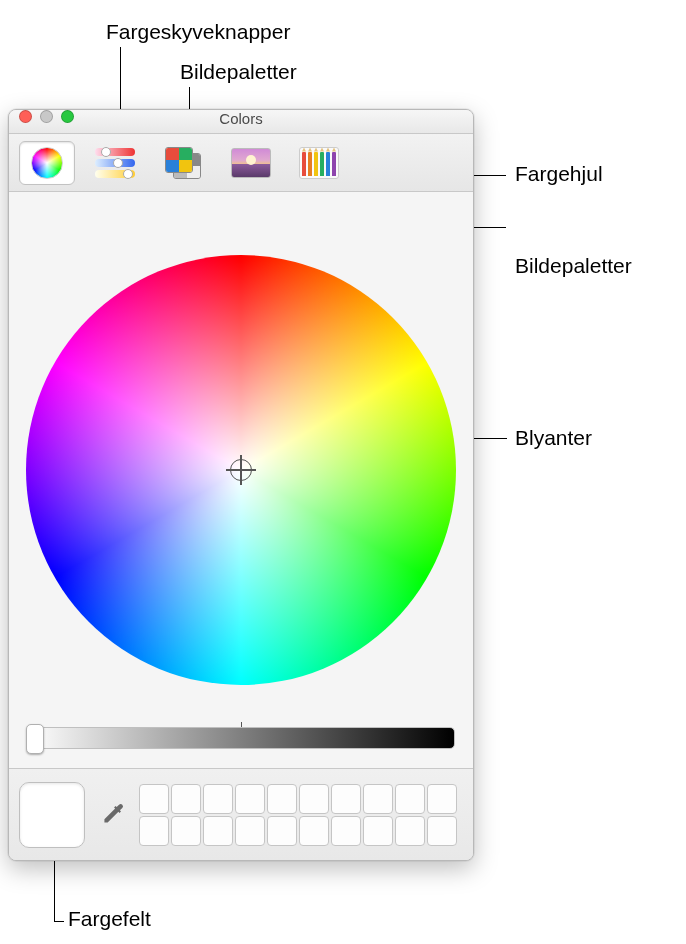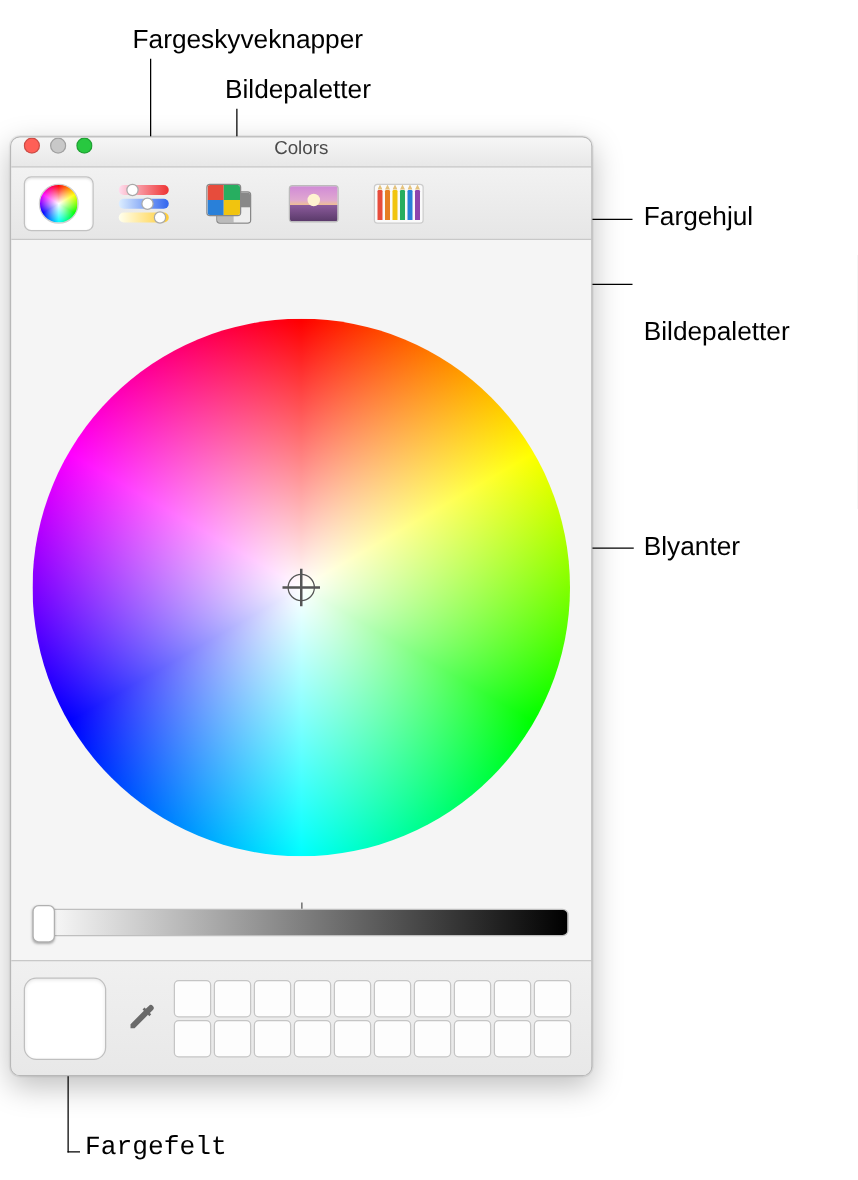--- a/index.html
+++ b/index.html
@@ -252,21 +252,21 @@
 <div class="callout" style="left:515px; top:162px;">Fargehjul</div>
 <div class="callout-line" style="left:336px; top:175px; width:170px; height:1px;"></div>
 
 <div class="callout" style="left:515px; top:214px;margin-top:40px;">Bildepaletter</div>
 <div class="callout-line" style="left:256px; top:195px; width:1px; height:32px;"></div>
 <div class="callout-line" style="left:256px; top:227px; width:250px; height:1px;"></div>
 
 <div class="callout" style="left:515px; top:426px;">Blyanter</div>
 <div class="callout-line" style="left:451px; top:438px; width:56px; height:1px;"></div>
 
-<div class="callout" style="left:68px; top:907px;font-family:Liberation Mono, monospace;">Fargefelt</div>
+<div class="callout" style="left:68px; top:907px;">Fargefelt</div>
 <div class="callout-line" style="left:54px; top:850px; width:1px; height:72px;"></div>
 <div class="callout-line" style="left:54px; top:921px; width:10px; height:1px;"></div>
 
 <div class="window">
 
   <div class="titlebar">
     <div class="traffic">
       <div class="dot red"></div>
       <div class="dot yellow"></div>
       <div class="dot green"></div>

